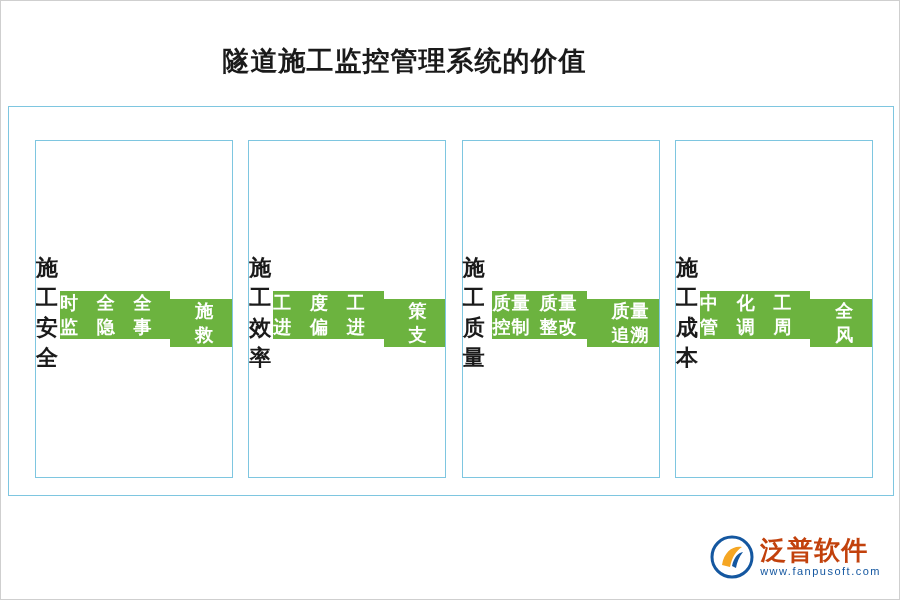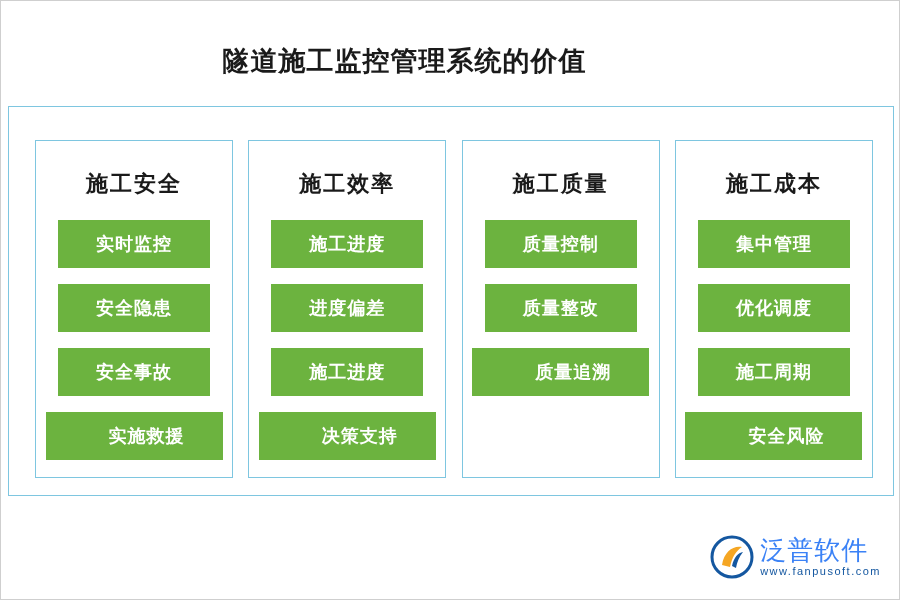--- a/index.html
+++ b/index.html
@@ -51,21 +51,21 @@
     display: flex;
     justify-content: space-between;
   }
   .column {
     box-sizing: border-box;
     width: 198px;
     height: 338px;
     border: 1.5px solid #7ec6e0;
     background: #ffffff;
     display: flex;
-    flex-direction: column;
+    flex-direction: row;
     align-items: center;
     padding-top: 28px;
   }
   .col-title {
     font-size: 22px;
     font-weight: bold;
     color: #1a1a1a;
     letter-spacing: 2px;
     margin-bottom: 21px;
   }
@@ -102,22 +102,22 @@
     position: relative;
     margin-right: 6px;
   }
   .logo-text {
     display: flex;
     flex-direction: column;
     justify-content: center;
   }
   .logo-cn {
     font-size: 26px;
-    font-weight: normal;
-    color: #3b82f6;
+    font-weight: bold;
+    color: #c2410c;
     letter-spacing: 1px;
     line-height: 1.05;
   }
   .logo-en {
     font-size: 11px;
     color: #1457a0;
     letter-spacing: 1.5px;
     margin-top: 0;
   }
 </style>

